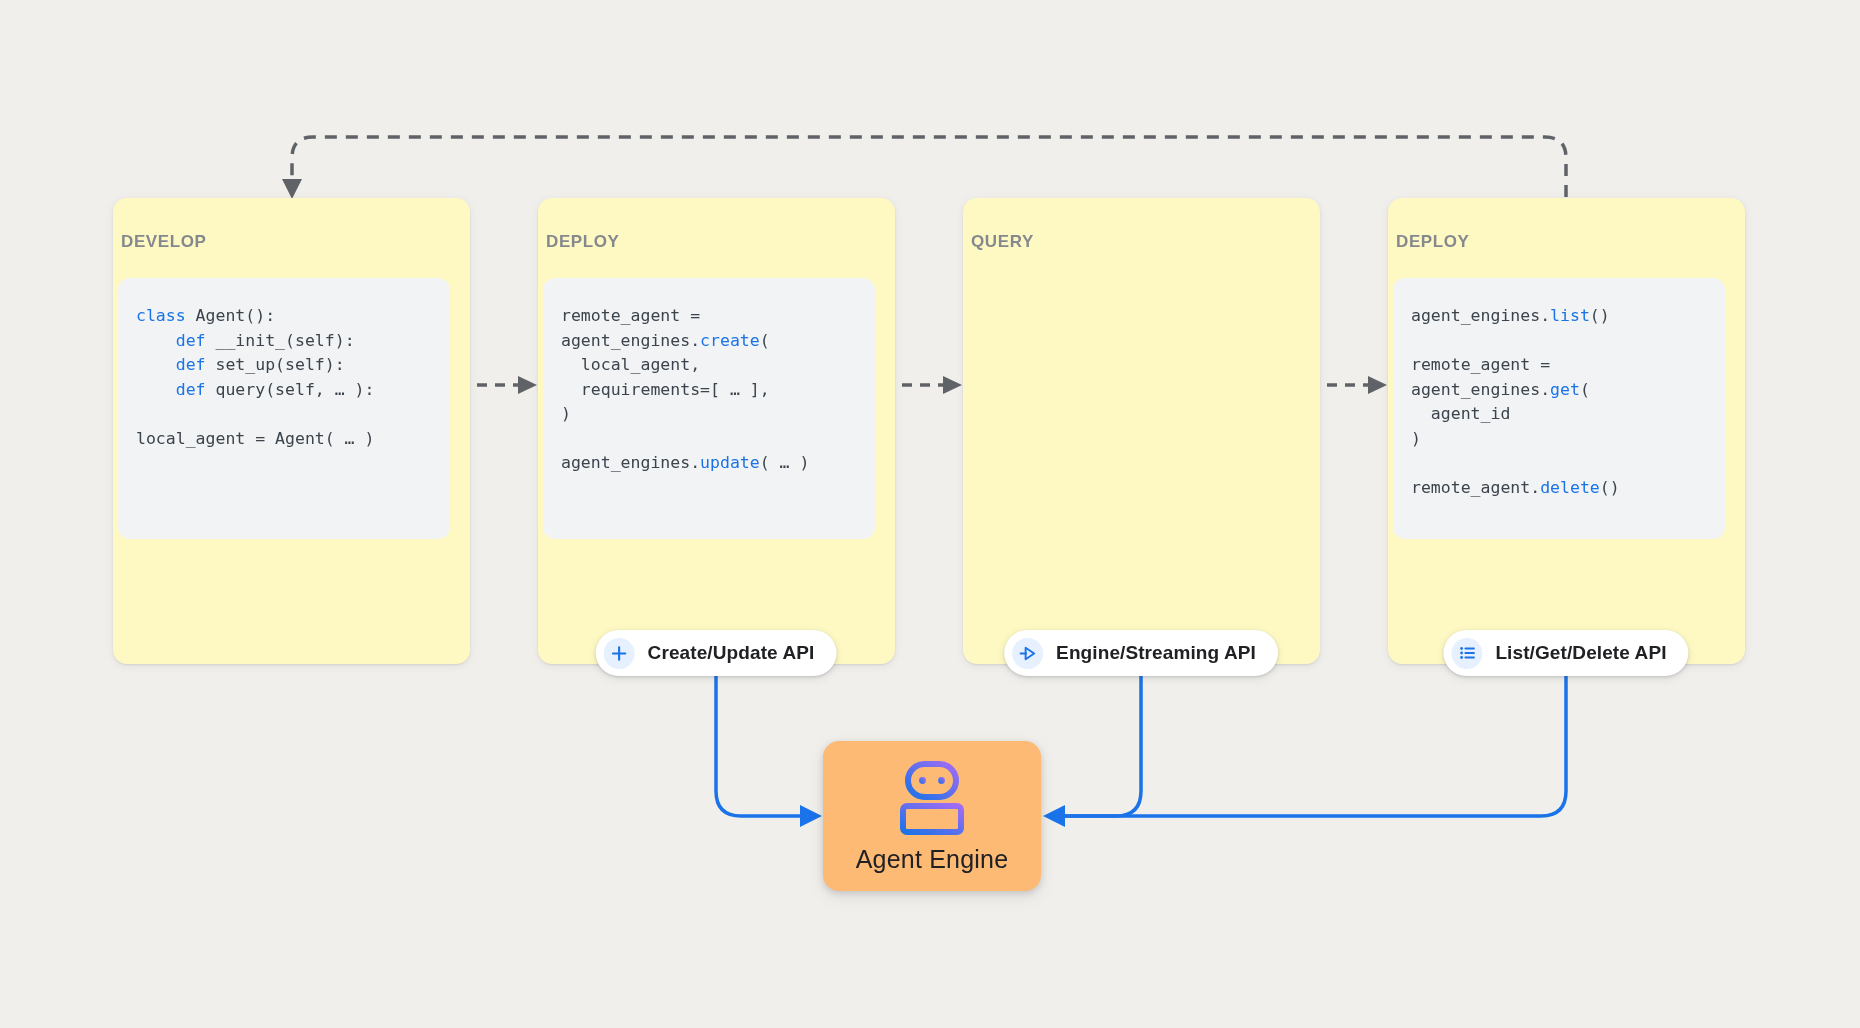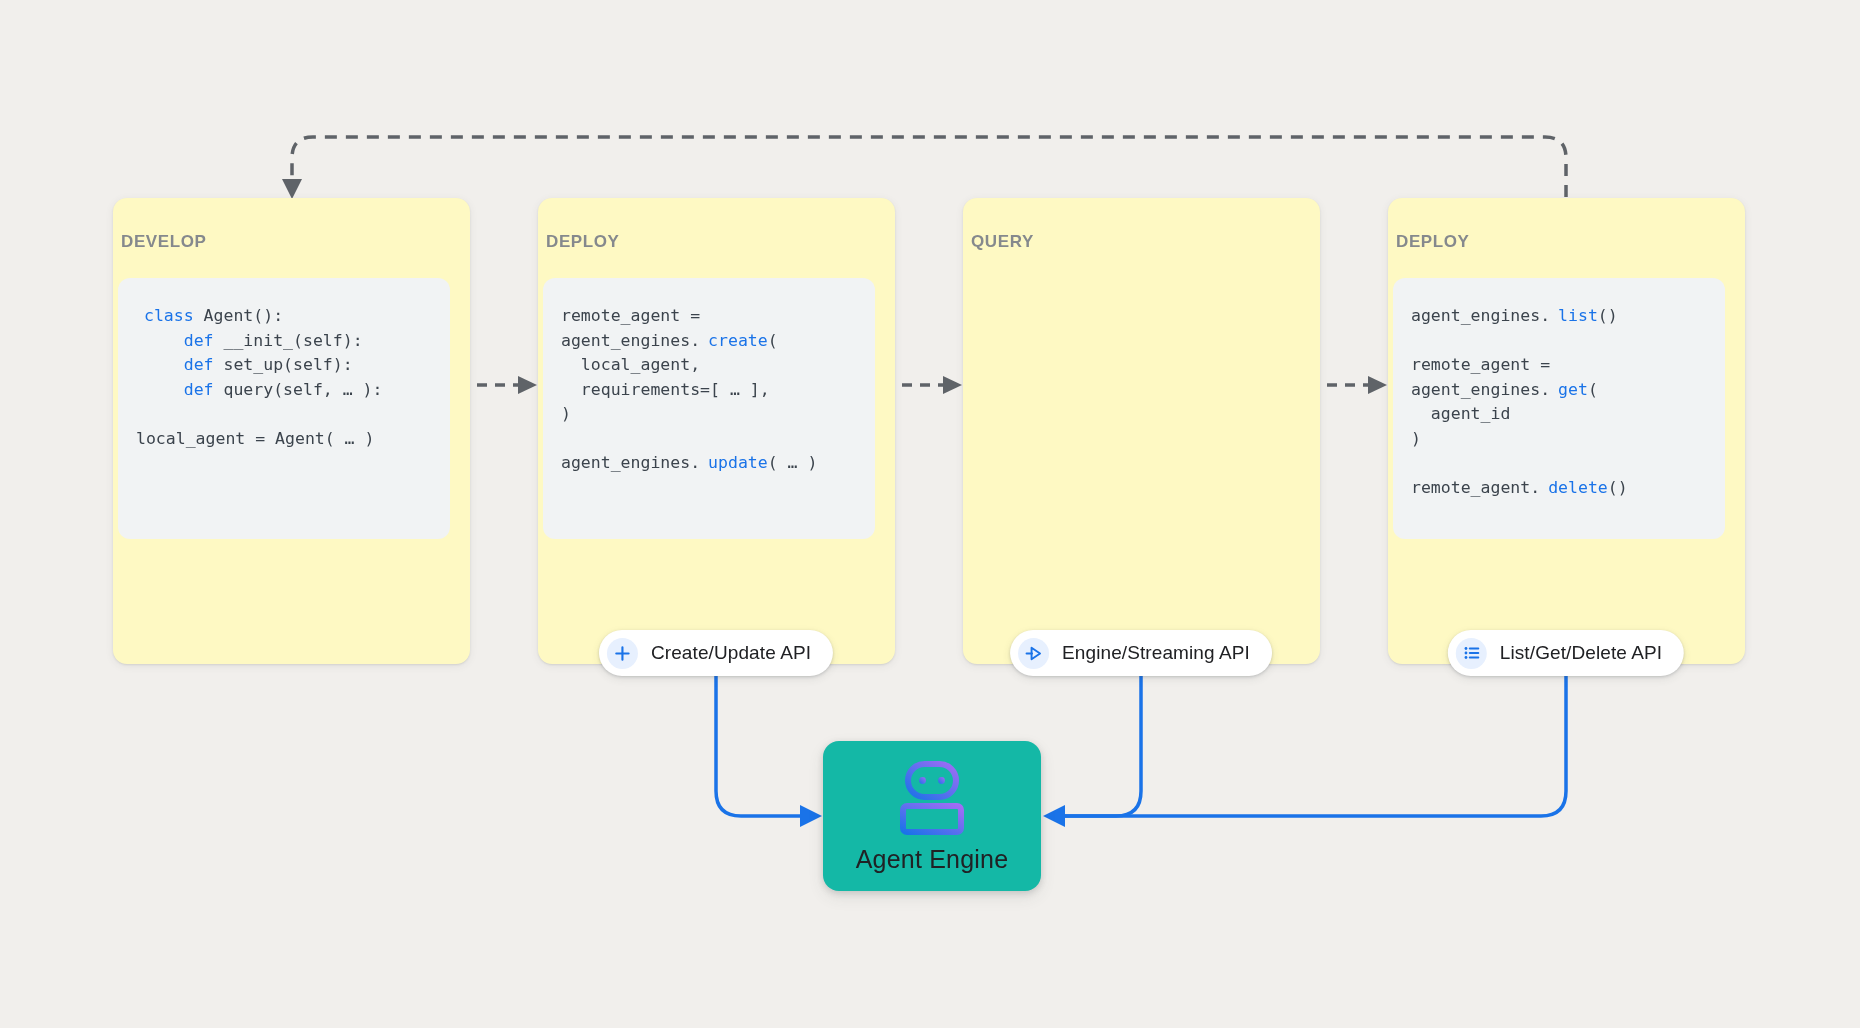--- a/index.html
+++ b/index.html
@@ -21,39 +21,39 @@
     letter-spacing:.6px;line-height:22px;padding-left:3px;
   }
   .code-block{
     margin-top:25px;height:261px;box-sizing:border-box;
     background:#f1f3f4;border-radius:12px;padding:26px 14px 0 18px;
     font-family:"DejaVu Sans Mono","Liberation Mono",monospace;
     font-size:16.5px;line-height:24.5px;color:#3b434c;
     white-space:pre;overflow:hidden;
   }
   .code-line{height:24.5px;}
-  .tok-b{color:#1a73e8;margin-left:8px;}
+  .tok-b{color:#1a73e8;}
   .tok-cm{color:#9aa0a6;}
 
   .pill{
     position:absolute;top:630px;height:46px;transform:translateX(-50%);
     background:#ffffff;border-radius:23px;
     box-shadow:0 1px 3px rgba(60,64,67,.22),0 3px 8px rgba(60,64,67,.10);
     display:inline-flex;align-items:center;gap:13px;
     padding:0 22px 0 8px;box-sizing:border-box;white-space:nowrap;
   }
   .pill-icon{
     width:31px;height:31px;border-radius:50%;background:#e7f0fe;
     display:flex;align-items:center;justify-content:center;flex:0 0 auto;
   }
-  .pill-label{font-size:19px;color:#202124;font-weight:400;letter-spacing:.1px;}
+  .pill-label{font-size:19px;color:#202124;font-weight:700;letter-spacing:.1px;}
 
   .engine-card{
     position:absolute;left:823px;top:741px;width:218px;height:150px;
-    background:#14b8a6;border-radius:16px;
+    background:#fdba74;border-radius:16px;
     box-shadow:0 2px 6px rgba(60,64,67,.18),0 6px 16px rgba(60,64,67,.10);
     text-align:center;box-sizing:border-box;padding-top:19px;
   }
   .engine-label{
     display:block;margin-top:9px;font-size:25px;font-weight:500;
     color:#202124;letter-spacing:.2px;
   }
 </style>
 </head>
 <body>

